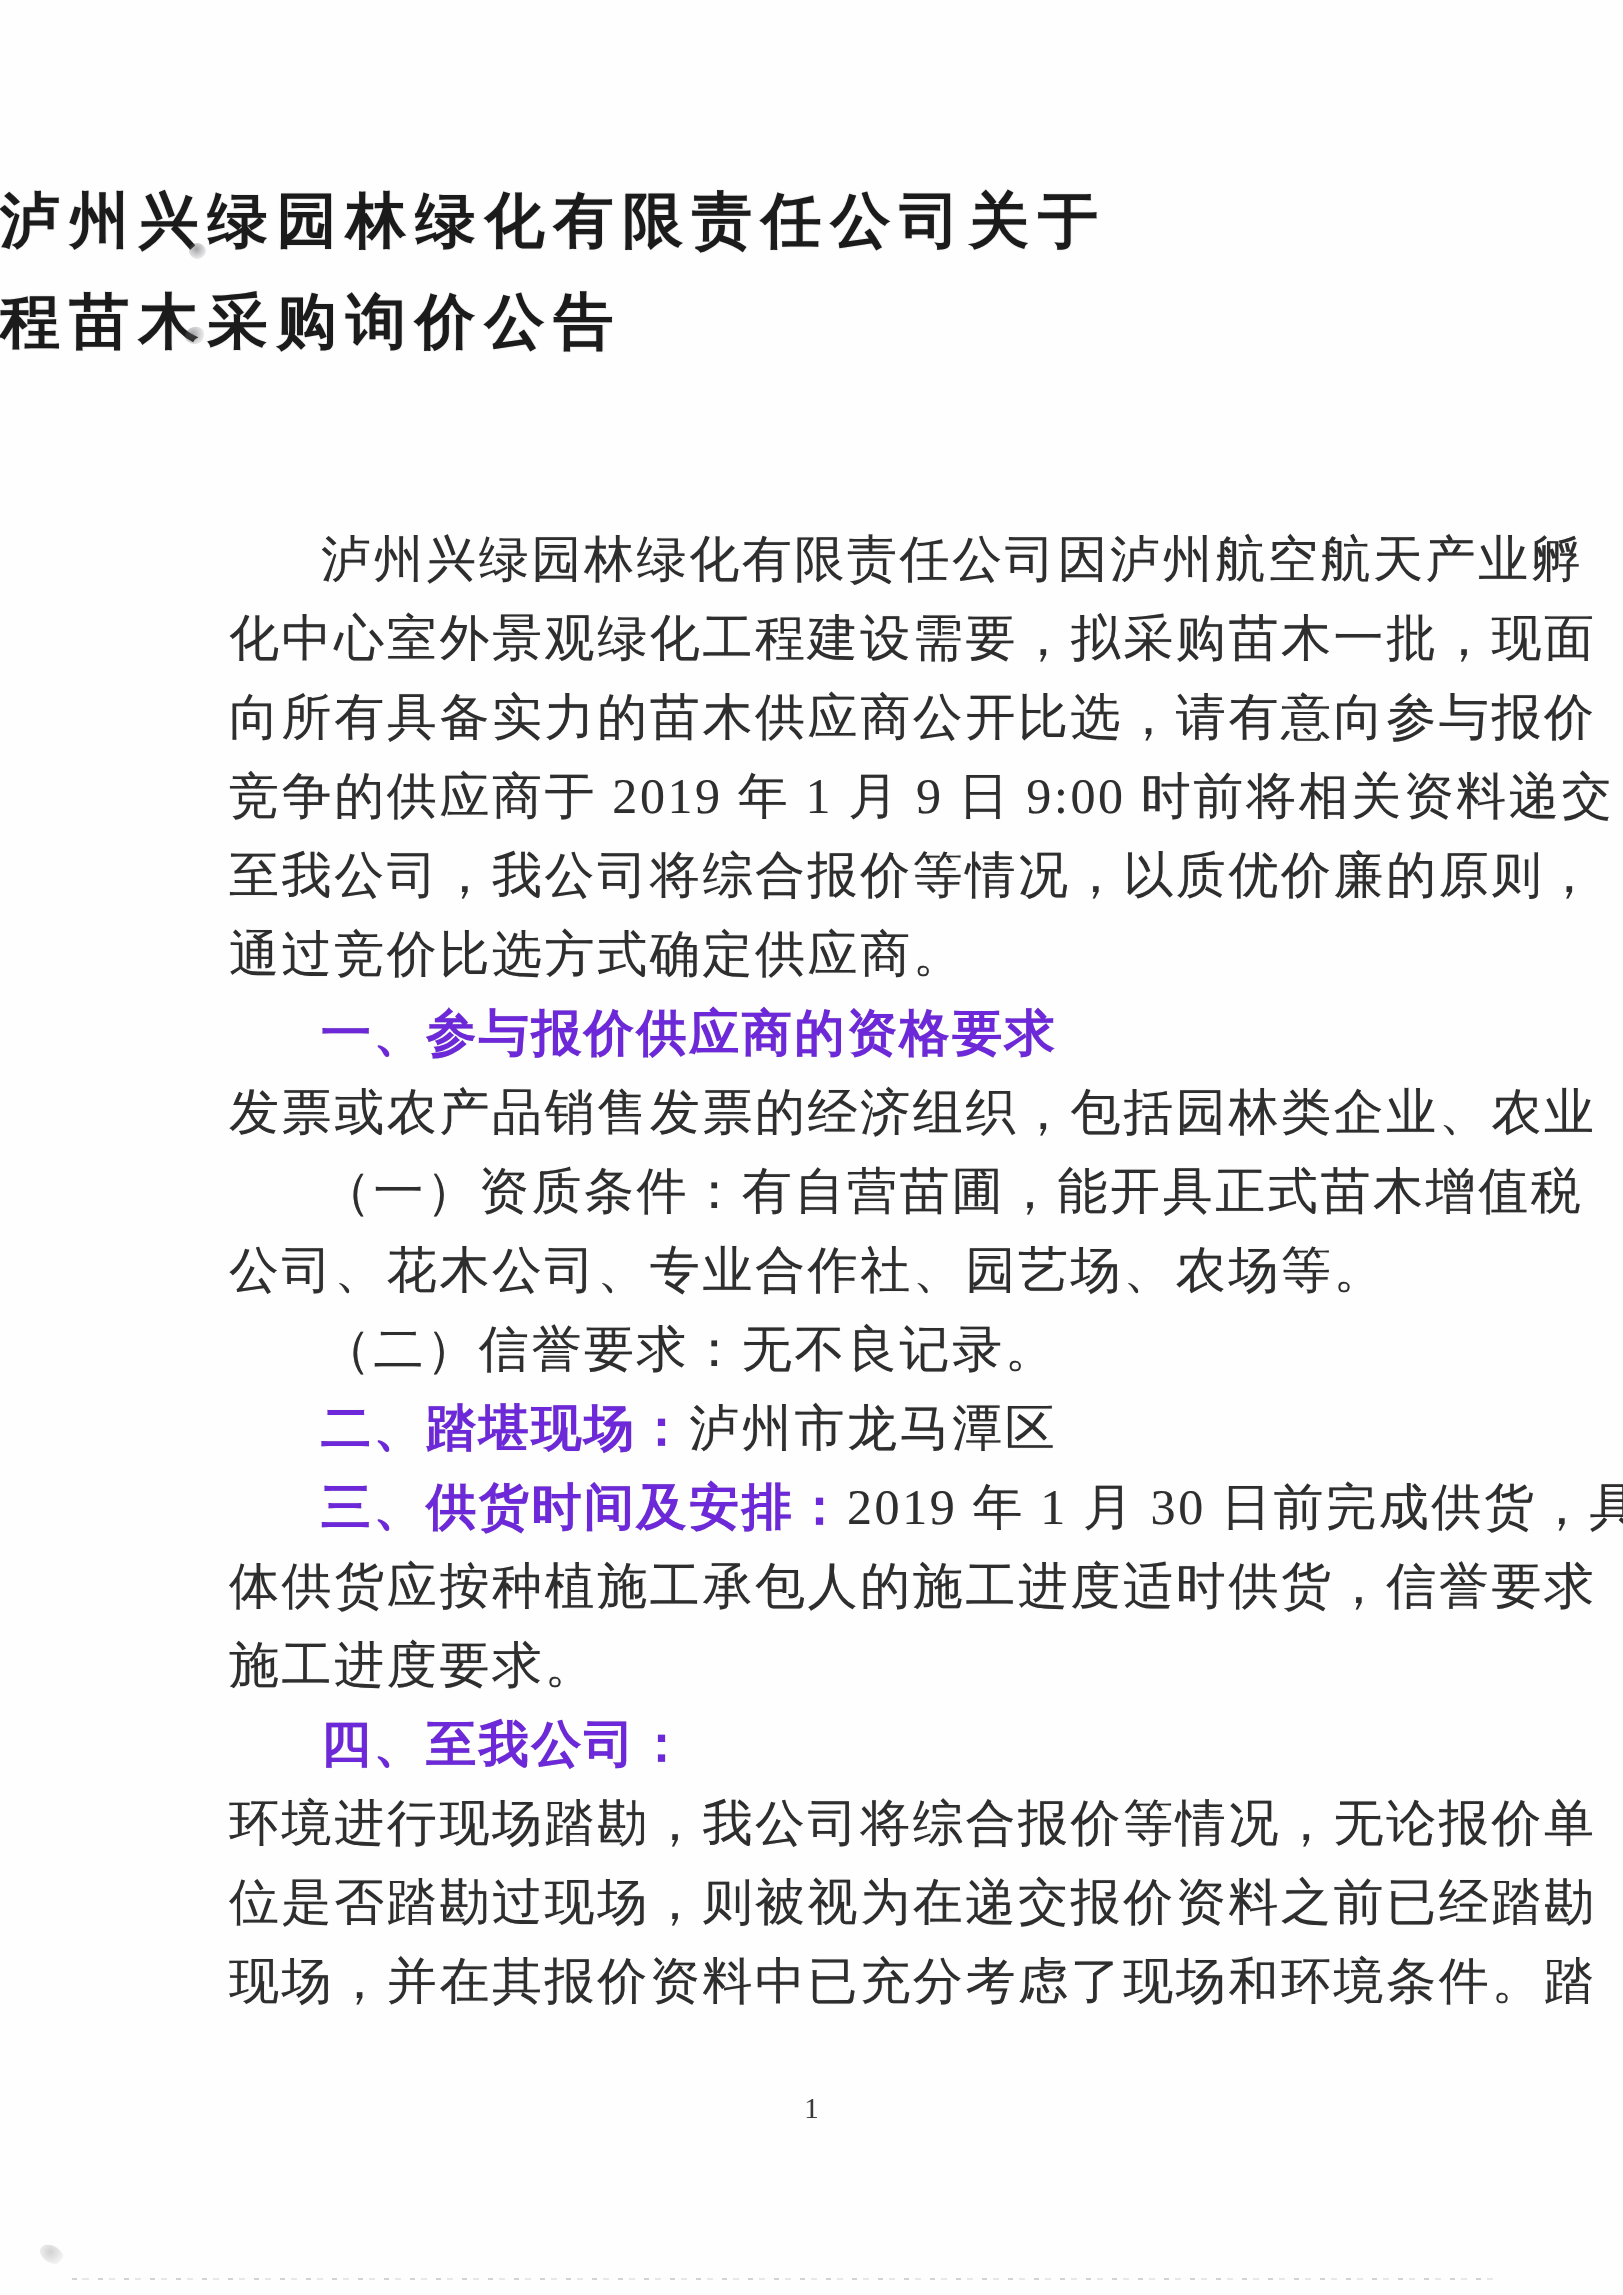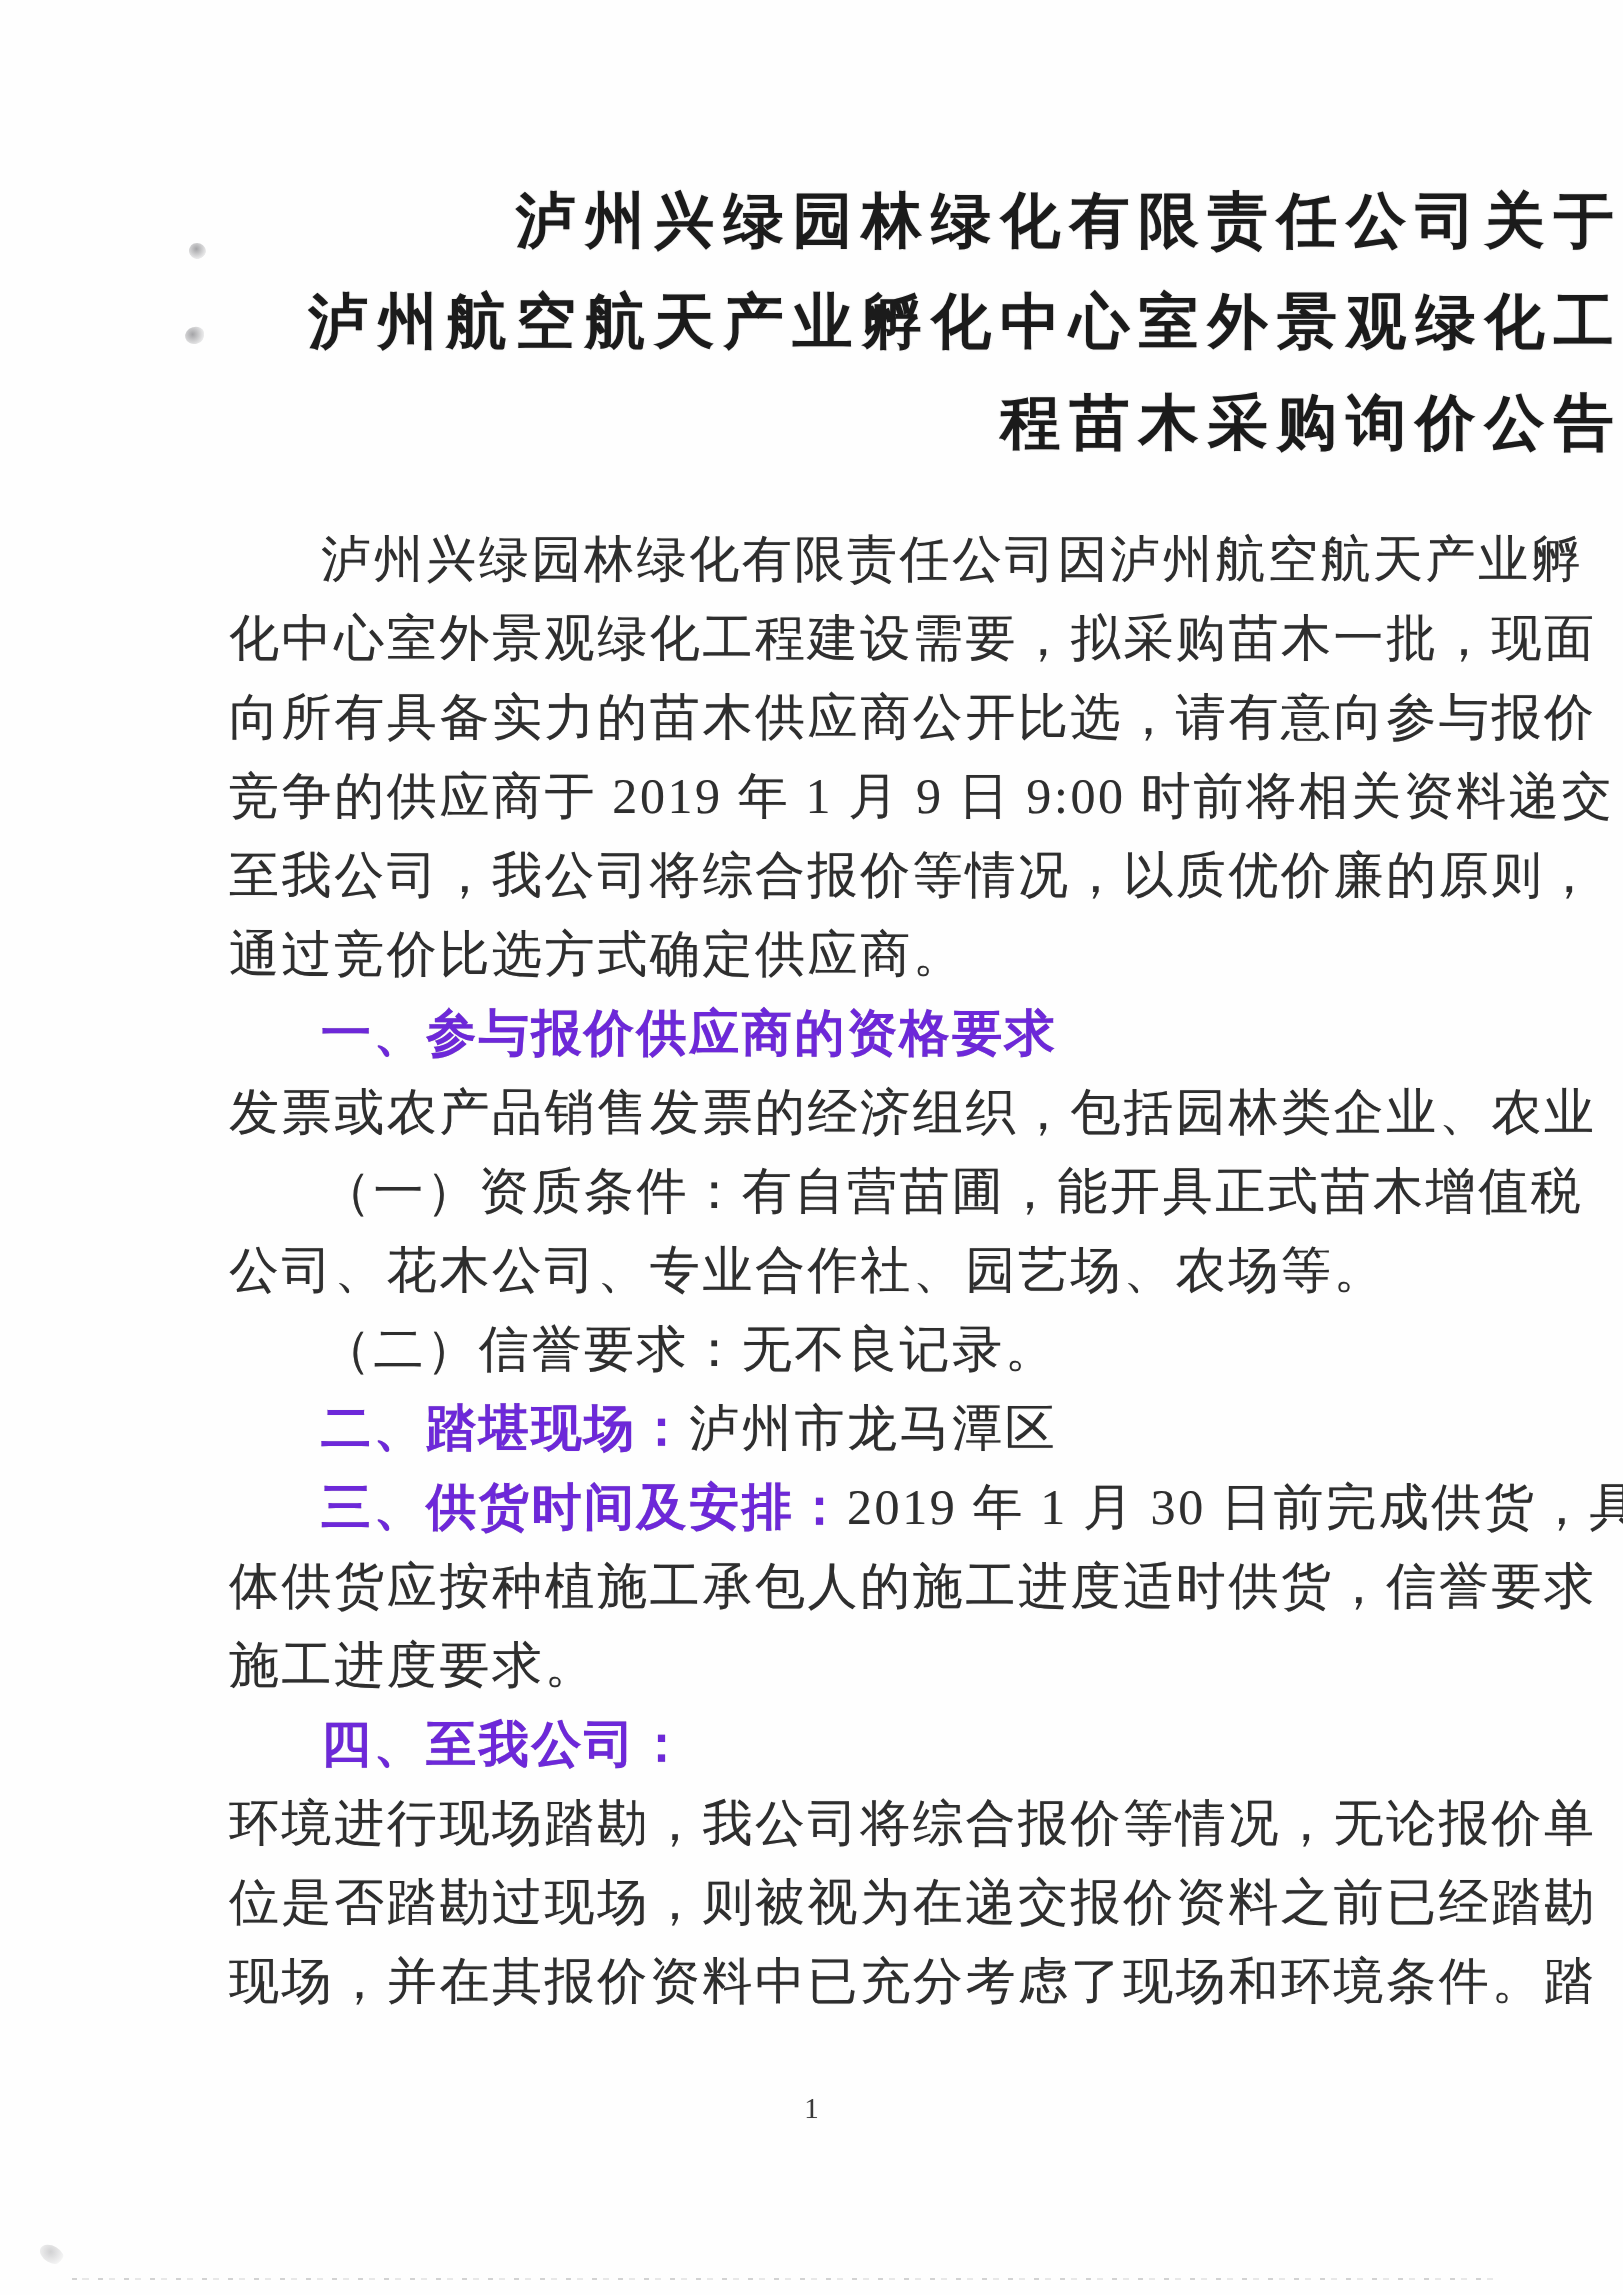--- a/index.html
+++ b/index.html
@@ -7,21 +7,21 @@
     position:relative;
     width:1623px;height:2295px;
     margin:0 auto;
     background:#fefefe;
     overflow:hidden;
     font-family:"Liberation Serif","DejaVu Serif",serif;
   }
   
   .doc-title{
     position:absolute;top:171px;left:0;right:0;
-    text-align:right;
+    text-align:left;
     font-family:"Liberation Serif","DejaVu Serif",serif;
     font-weight:700;
     font-size:60px;
     line-height:101px;
     letter-spacing:9.2px;
     color:#1b1b1b;
     text-shadow:0 0 1.3px rgba(40,40,40,.35);
   }
   
   .doc-body{
@@ -68,21 +68,20 @@
     opacity:.55;
   }
 </style>
 </head>
 <body>
 
 <div class="sheet">
 
   <div class="doc-title">
     <div class="title-line">泸州兴绿园林绿化有限责任公司关于</div>
-    <div class="title-line">泸州航空航天产业孵化中心室外景观绿化工</div>
     <div class="title-line">程苗木采购询价公告</div>
   </div>
 
   <div class="doc-body" id="doc-body">
       <div class="line indent"><span class="run">泸州兴绿园林绿化有限责任公司因泸州航空航天产业孵</span></div>
       <div class="line"><span class="run">化中心室外景观绿化工程建设需要，拟采购苗木一批，现面</span></div>
       <div class="line"><span class="run">向所有具备实力的苗木供应商公开比选，请有意向参与报价</span></div>
       <div class="line"><span class="run">竞争的供应商于 2019 年 1 月 9 日 9:00 时前将相关资料递交</span></div>
       <div class="line"><span class="run">至我公司，我公司将综合报价等情况，以质优价廉的原则，</span></div>
       <div class="line"><span class="run">通过竞价比选方式确定供应商。</span></div>

